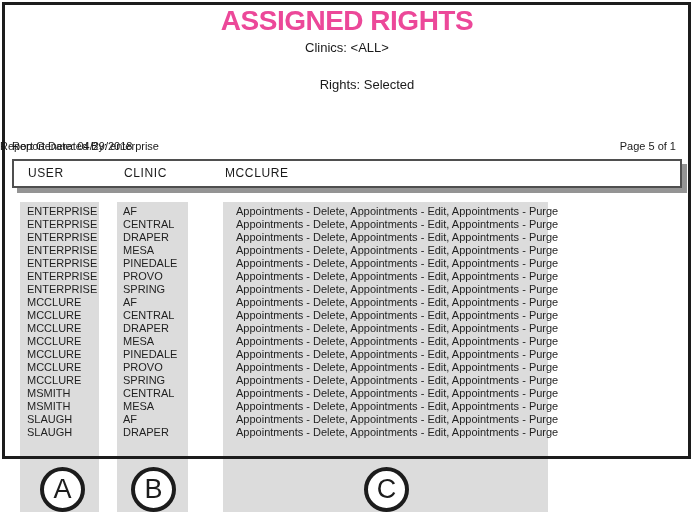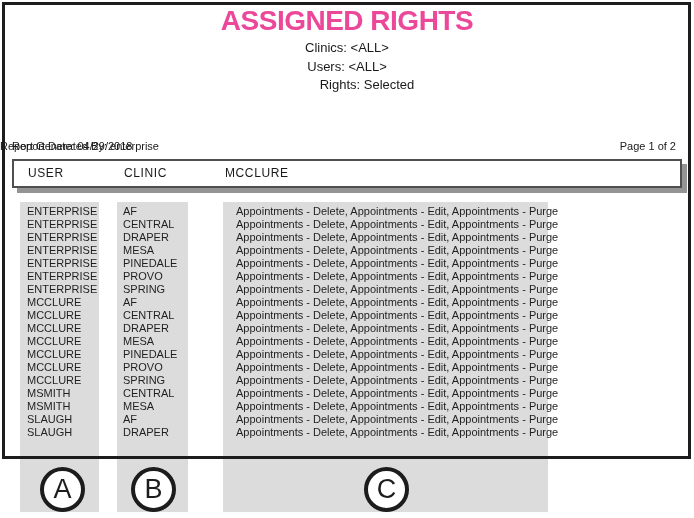--- a/index.html
+++ b/index.html
@@ -121,26 +121,25 @@
 <div id="screen">
 
   <div class="hl hl-a" style="background: rgb(220, 220, 220);"></div>
   <div class="hl hl-b" style="background: rgb(220, 220, 220);"></div>
   <div class="hl hl-c" style="background: rgb(220, 220, 220);"></div>
 
   <div class="page-border"></div>
 
   <div class="title">ASSIGNED RIGHTS</div>
   <div class="subtitle s1">Clinics: &lt;ALL&gt;</div>
-  <div class="subtitle s2">Users: &lt;ALL&gt;</div>
   <div class="subtitle s3">Rights: Selected</div>
 
   <div class="meta meta-left">Report Date: 04/29/2018</div>
   <div class="meta meta-center">Report Generated By: enterprise</div>
-  <div class="meta meta-right">Page 1 of 2</div>
+  <div class="meta meta-right">Page 5 of 1</div>
 
   <div class="header-bar">
     <span class="col col-user">USER</span>
     <span class="col col-clinic">CLINIC</span>
     <span class="col col-rights">MCCLURE</span>
   </div>
 
   <div class="rows" id="rows">
     <div class="row">
       <span class="cell cell-user">ENTERPRISE</span>

